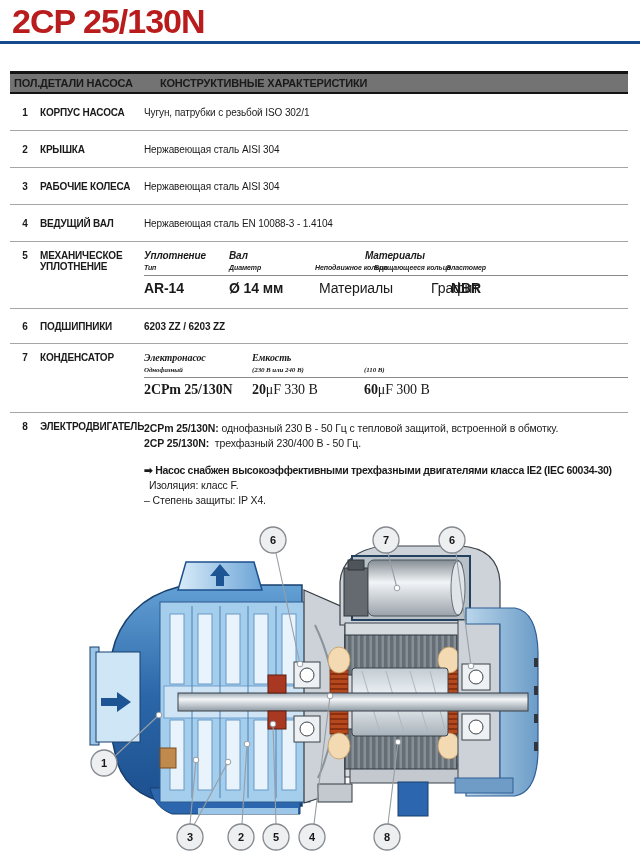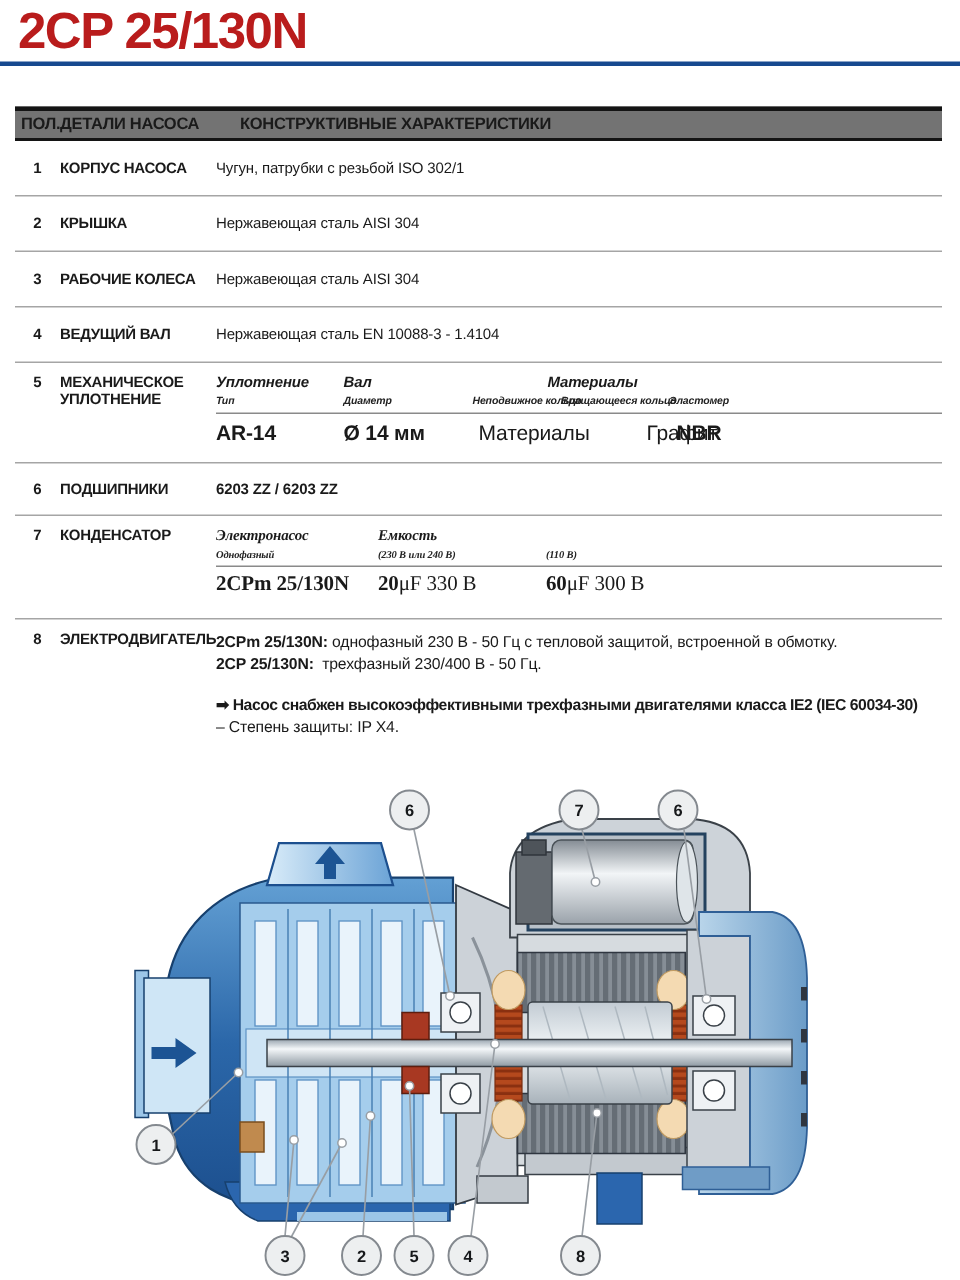--- a/index.html
+++ b/index.html
@@ -137,20 +137,21 @@
     </div>
   </div>
 
   <div class="trow tall last" style="height:92px">
     <div class="td-num">8</div>
     <div class="td-name">ЭЛЕКТРОДВИГАТЕЛЬ</div>
     <div class="td-val m-lines">
       <div><span class="lbl">2CPm 25/130N:</span> <span>однофазный 230 В - 50 Гц с тепловой защитой, встроенной в обмотку.</span></div>
       <div><span class="lbl">2CP 25/130N:</span>&nbsp;&nbsp;<span>трехфазный 230/400 В - 50 Гц.</span></div>
       <div class="m-note"><span>➡</span> <span>Насос снабжен высокоэффективными трехфазными двигателями класса IE2 (IEC 60034-30)</span></div>
+      <div class="m-ins">Изоляция: класс F.</div>
       <div>– Степень защиты: IP X4.</div>
     </div>
   </div>
 </div>
 
 <svg class="diagram" viewBox="0 0 640 363">
   <defs>
     <linearGradient id="gBody" x1="0" y1="0" x2="0" y2="1">
       <stop offset="0" stop-color="#63a0d4"></stop>
         <stop offset="0.5" stop-color="#2b67a9"></stop>

